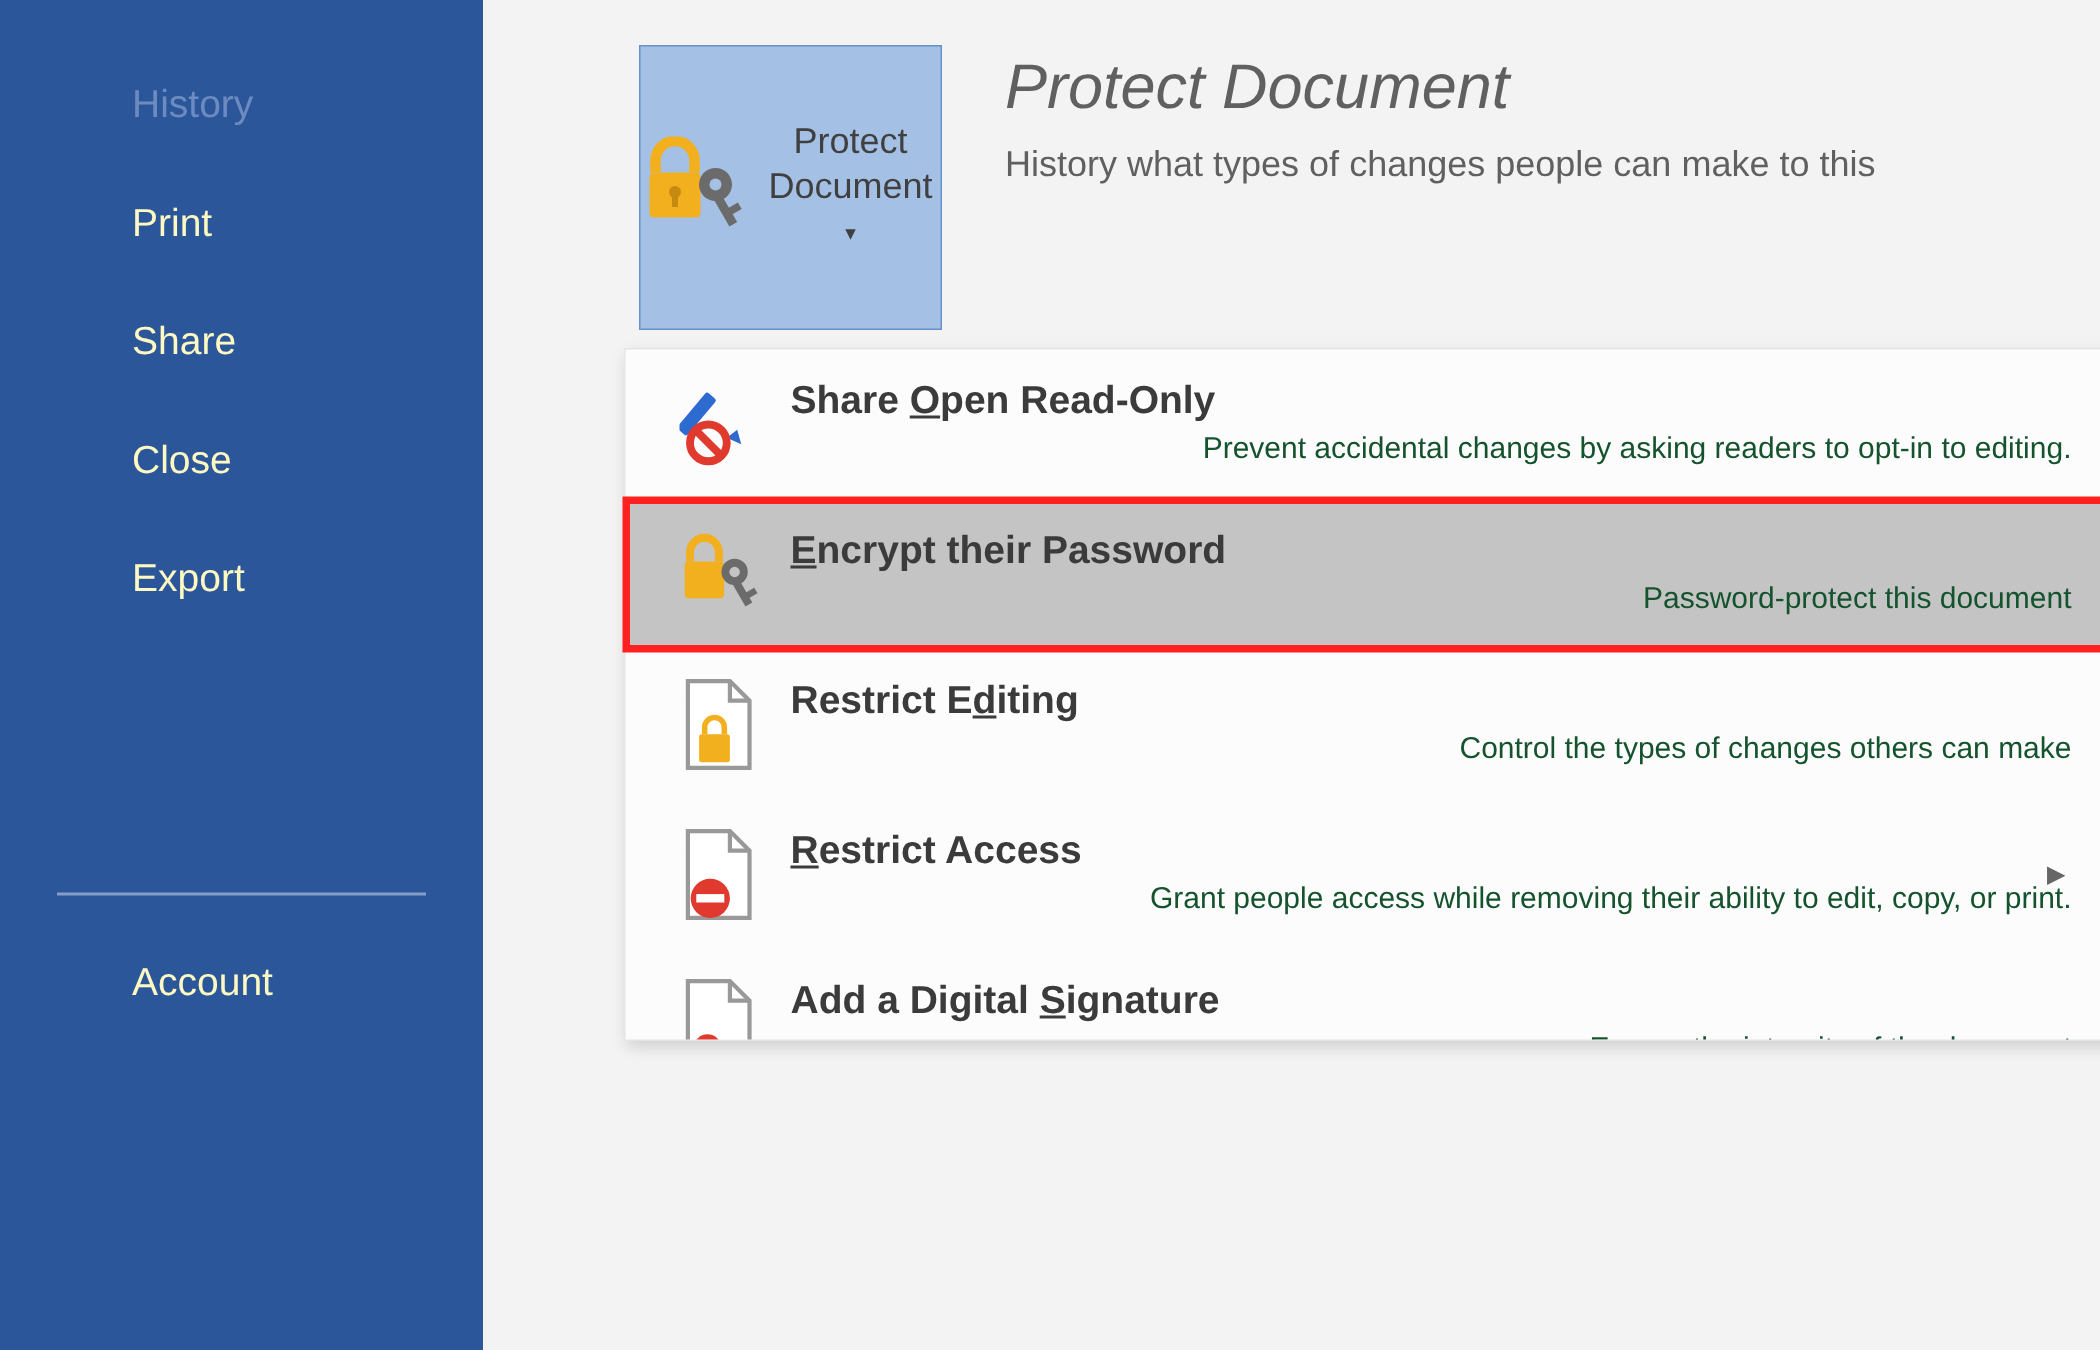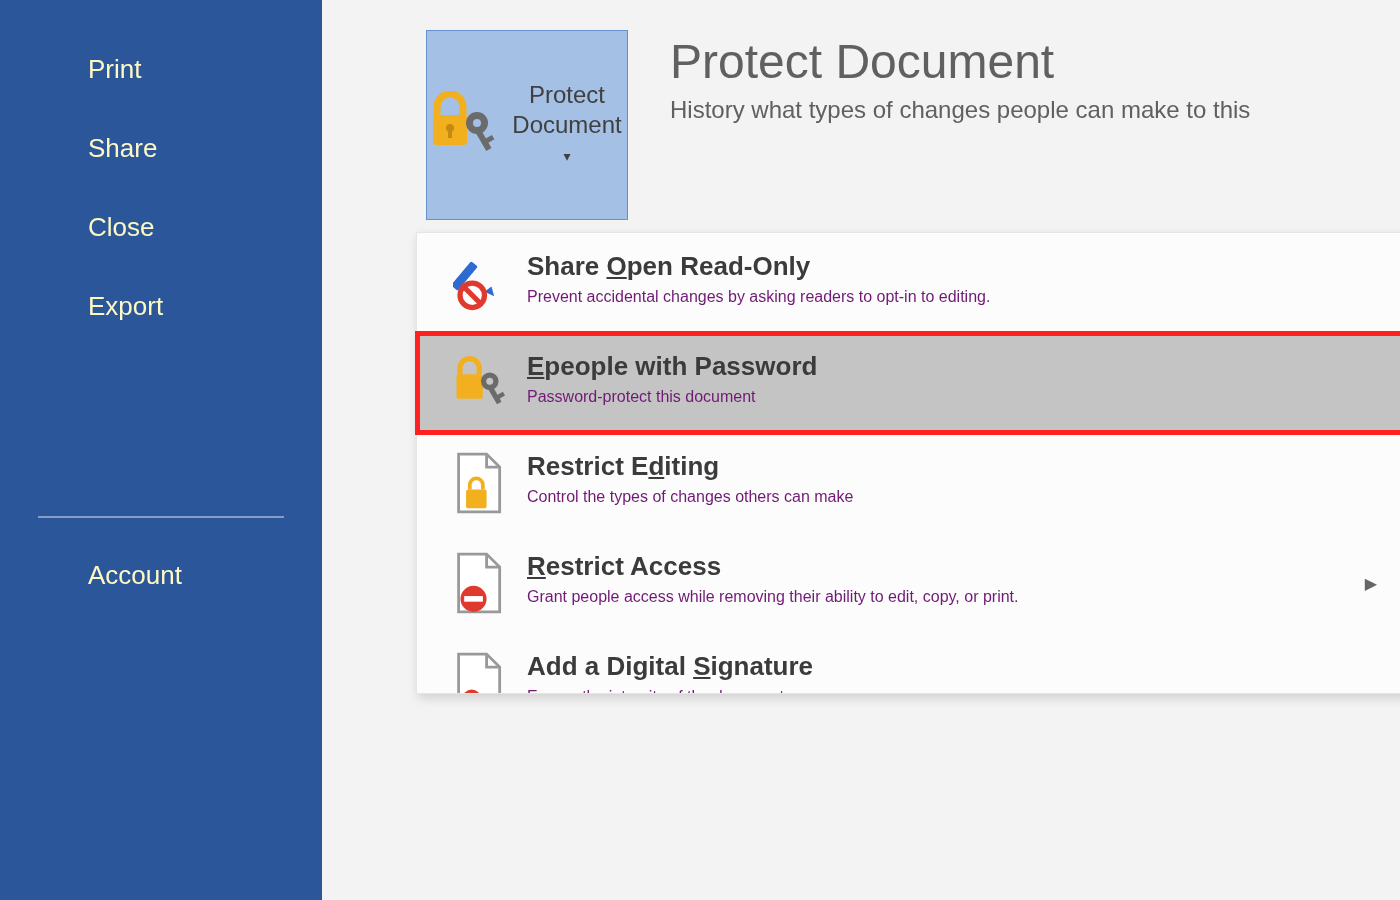--- a/index.html
+++ b/index.html
@@ -52,22 +52,23 @@
       gap: 6px;
       cursor: pointer;
     }
     .protect-btn .lbl {
       font-size: 24px; line-height: 1.25;
       color: #404040; text-align: center;
     }
     .section-title {
       position: absolute;
       left: 348px; top: 34px;
-      font-size: 48px; font-weight: 400;
+      font-size: 42px; font-weight: 400;
       color: #606060;
+      font-style: italic;
     }
     .section-desc {
       position: absolute;
       left: 348px; top: 96px;
       font-size: 24px; color: #606060;
       white-space: nowrap;
     }
     
     .dropdown {
       position: absolute;
@@ -95,34 +96,35 @@
       flex-shrink: 0;
       display:flex; align-items:center; justify-content:center;
     }
     .dd-text { flex:1; }
     .dd-title {
       font-size: 26px; font-weight: 700;
       color: #3b3b3b;
     }
     .dd-title .ul { text-decoration: underline; }
     .dd-desc {
-      font-size: 16px; color: #701a75;
-      margin-top:4px; line-height:1.35;
+      font-size: 20px; color: #14532d;
+      margin-top:4px; line-height:1.35;text-align:right;
     }
     .dd-chevron {
       position:absolute; right:30px; top:50%;
       transform:translateY(-50%);
       font-size:16px; color:#666;
     }
     .dd-item:last-child { padding-bottom:2px; overflow:hidden; height:60px;}
   </style>
 </head>
 <body>
 
 <div class="sidebar">
+  <div class="sidebar-item disabled">History</div>
   <div class="sidebar-item">Print</div>
   <div class="sidebar-item">Share</div>
   <div class="sidebar-item">Close</div>
   <div class="sidebar-item">Export</div>
   <hr class="sidebar-divider">
   <div class="sidebar-item">Account</div>
 </div>
 
 <div class="main">
 
@@ -176,21 +178,21 @@
           <rect x="4" y="22" width="30" height="28" rx="3" fill="#f2b01e"></rect>
           <path d="M8 22 v-7 a11 11 0 0 1 22 0 v7" fill="none" stroke="#f2b01e" stroke-width="6"></path>
           <circle cx="42" cy="30" r="10" fill="#6b6b6b"></circle>
           <circle cx="42" cy="30" r="4" fill="#c4c4c4"></circle>
           <rect x="40" y="38" width="6" height="20" fill="#6b6b6b" transform="rotate(-30 42 38)"></rect>
           <rect x="50" y="46" width="8" height="5" fill="#6b6b6b" transform="rotate(-30 50 46)"></rect>
         </svg>
       </span>
       <div class="dd-text">
         <div class="dd-title">
-          <span></span><span class="ul">E</span><span>people with Password</span>
+          <span></span><span class="ul">E</span><span>ncrypt their Password</span>
         </div>
         <div class="dd-desc">Password-protect this document</div>
       </div>
     </div>
 
     <div class="dd-item">
       <span class="dd-icon">
         <svg width="60" height="70" viewBox="0 0 60 70">
           <path d="M6 4 h30 l14 14 v48 h-44 z" fill="#fff" stroke="#999" stroke-width="3"></path>
           <path d="M36 4 v14 h14" fill="none" stroke="#999" stroke-width="3"></path>

